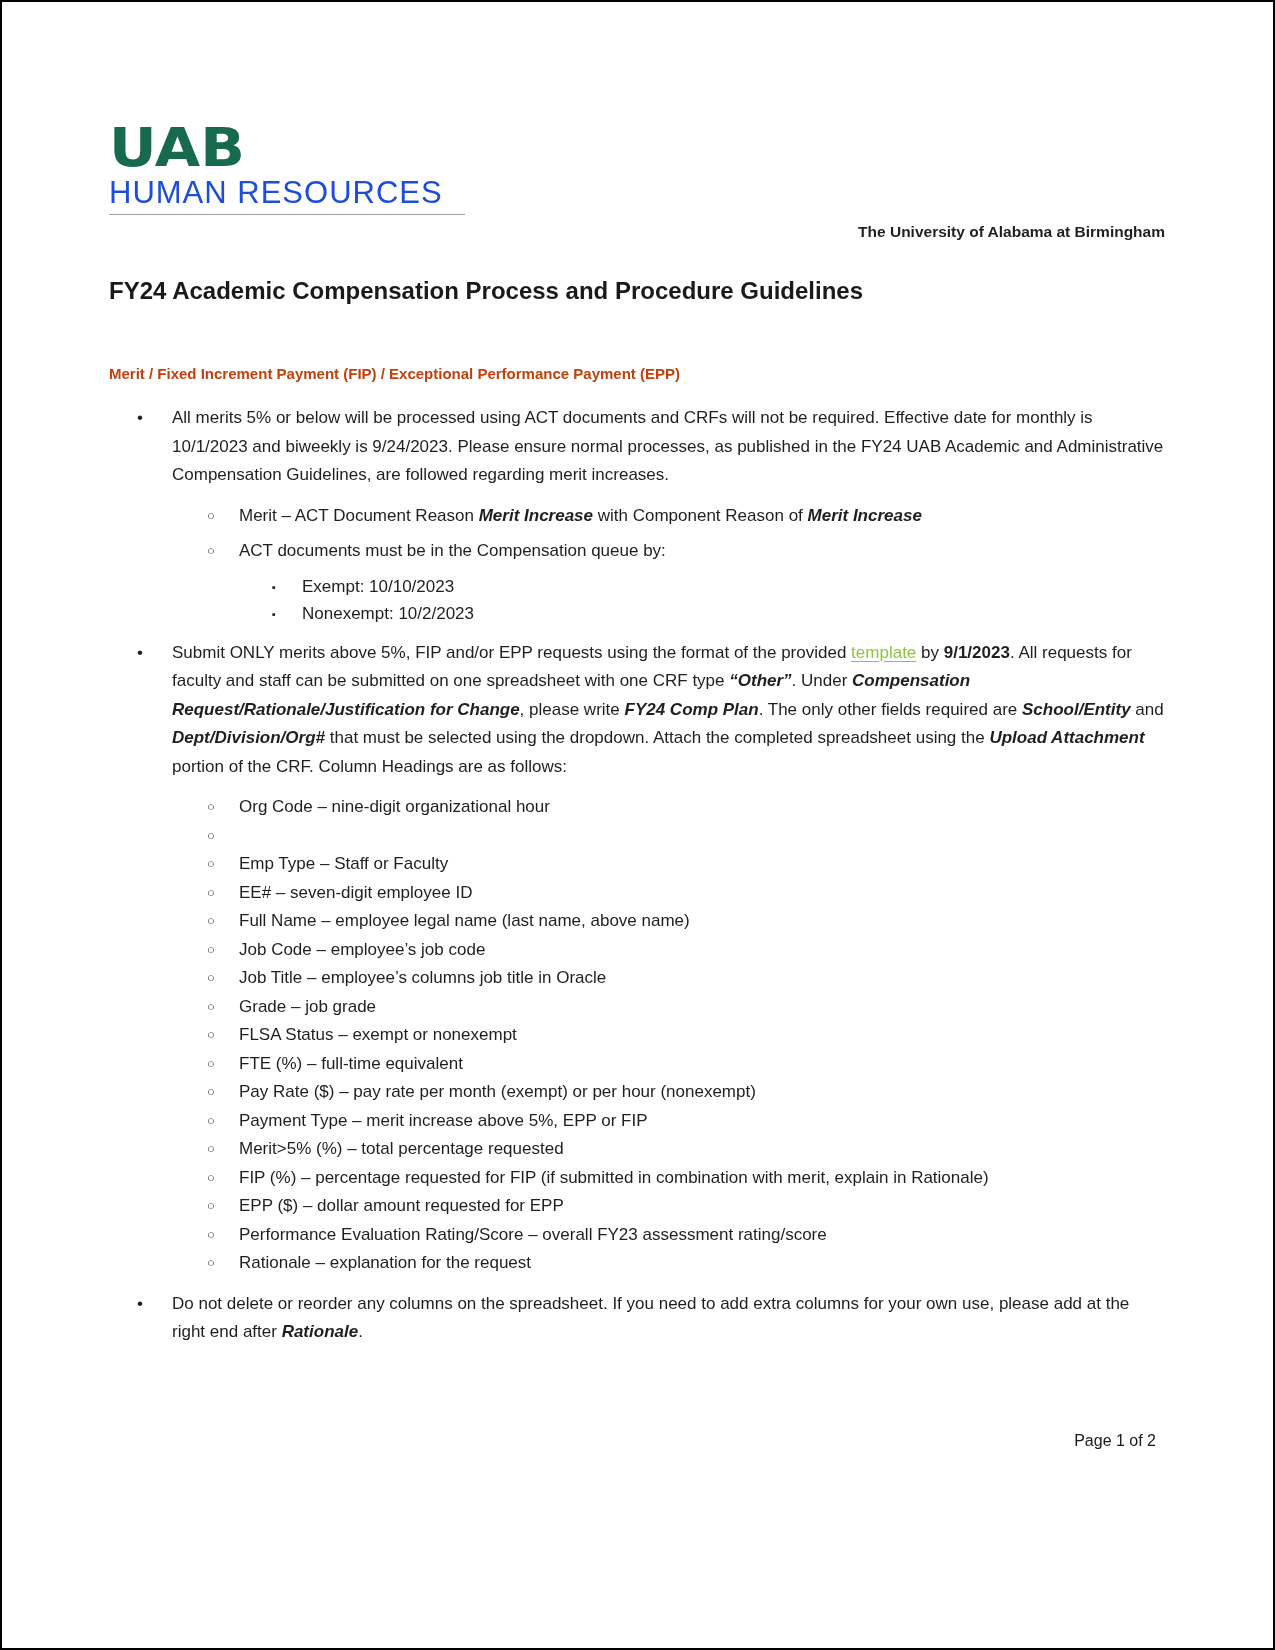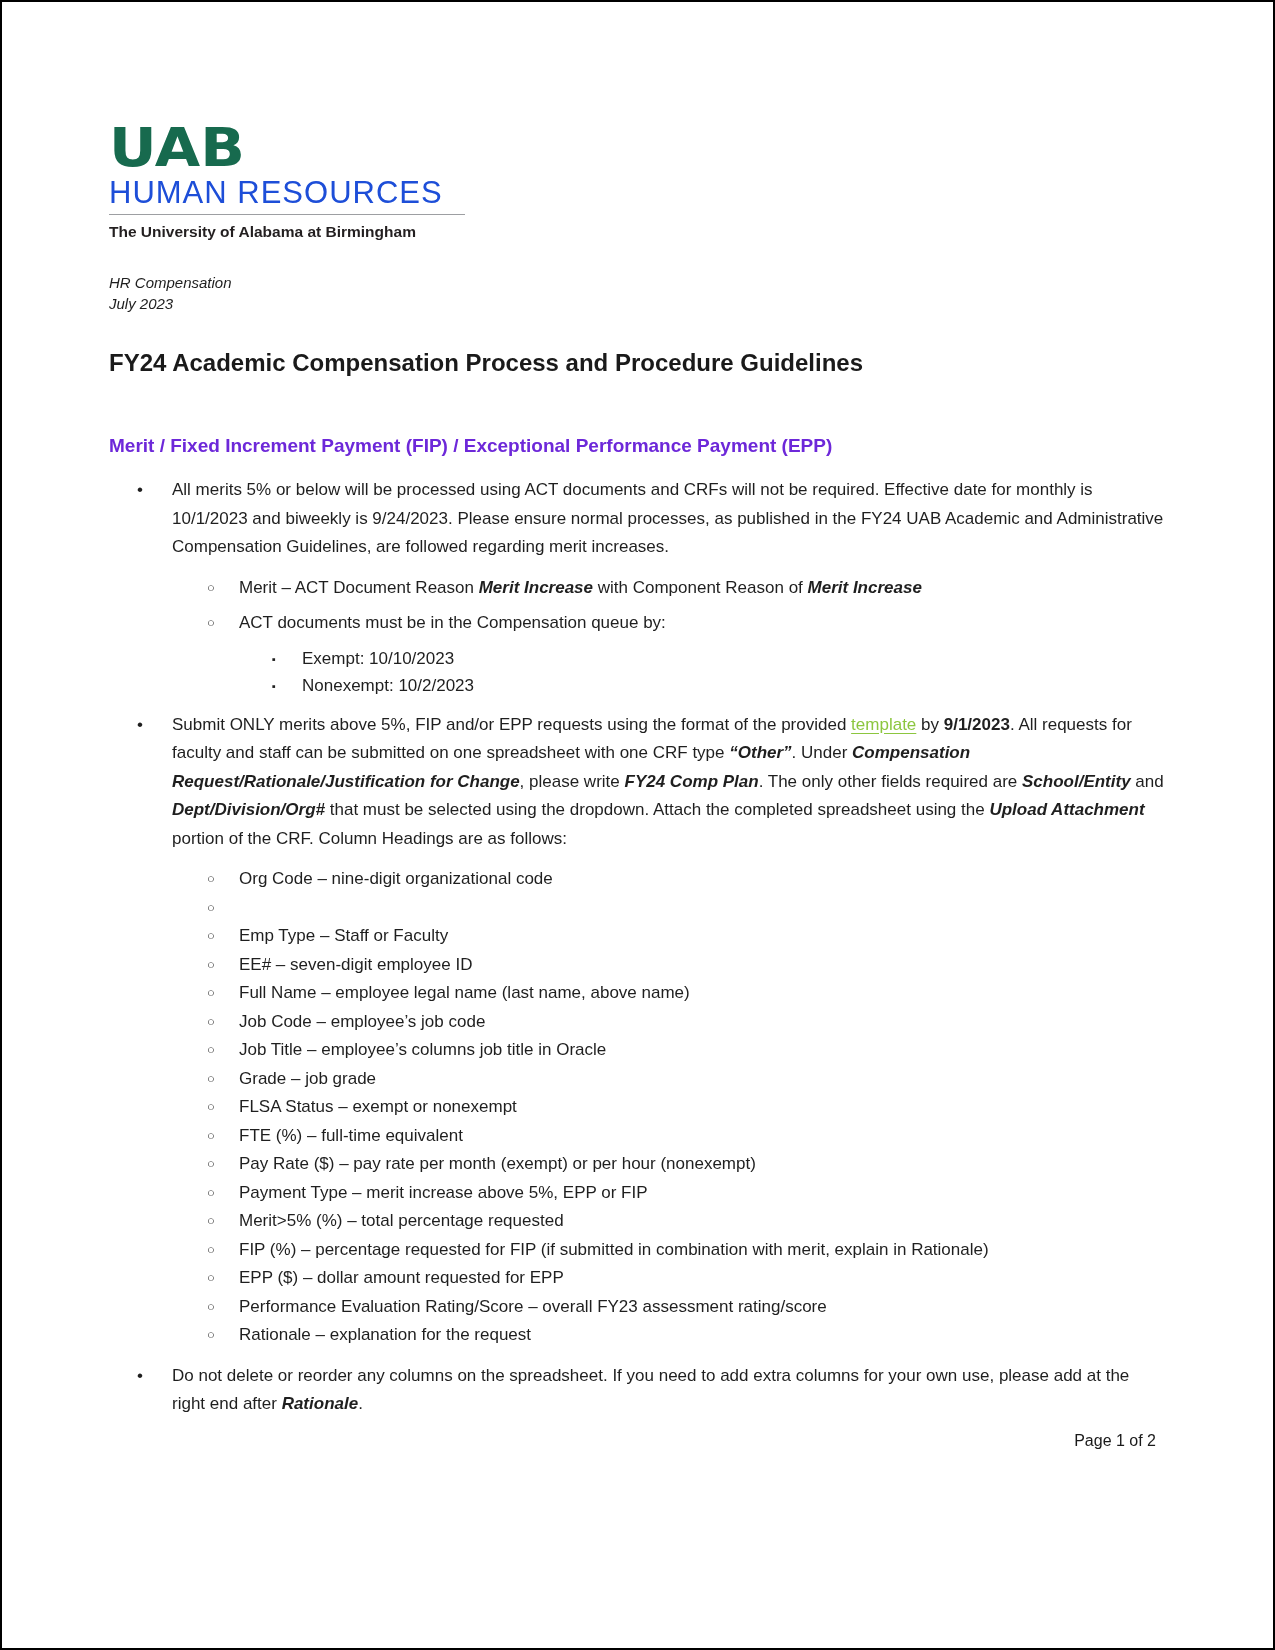--- a/index.html
+++ b/index.html
@@ -28,41 +28,42 @@
     margin-top:4px;
     width:356px; height:0;
     border-bottom:1.5px solid #9d9fa2;
   }
   .tagline {
     margin-top:7px;
     font-size:15.5px;
     font-weight:bold;
     color:#231f20;
     line-height:20px;
+    text-align:right;
   }
   .doc-meta {
     margin-top:30px;
     font-size:15px;
     font-style:italic;
     line-height:21px;
     color:#1f1f1f;
   }
   .doc-title {
     margin:34px 0 0 0;
     font-size:24px;
     font-weight:bold;
     line-height:30px;
     color:#1a1a1a;
   }
   .section-heading {
     margin:56px 0 0 0;
-    font-size:19px;
+    font-size:15px;
     font-weight:bold;
     line-height:24px;
-    color:#6d28d9;
+    color:#c2410c;
   }
   
   .doc-body { margin-top:18px; font-size:17px; }
   .li { display:flex; align-items:flex-start; }
   .li .content { flex:1; }
   .bullet        { padding-left:28px;  line-height:28.5px; margin:12px 0; }
   .bullet  .marker { width:35px; flex:0 0 35px; }
   .circle        { padding-left:98px;  line-height:28.5px; margin:0 0 7px 0; }
   .circle  .marker { width:32px; flex:0 0 32px; }
   .circle-tight  { padding-left:98px;  line-height:28.5px; margin:0; }
@@ -95,24 +96,20 @@
     <div class="logo-wrap">
       <svg width="140" height="58" viewBox="0 0 140 58">
         <text x="0" y="48" font-family="'DejaVu Sans', sans-serif" font-size="54" font-weight="bold" fill="#176a4e" textLength="136" lengthAdjust="spacingAndGlyphs">UAB</text>
       </svg>
     </div>
     <div class="hr-dept">HUMAN RESOURCES</div>
     <div class="divider"></div>
     <div class="tagline">The University of Alabama at Birmingham</div>
   </div>
 
-  <div class="doc-meta">
-    <div>HR Compensation</div>
-    <div>July 2023</div>
-  </div>
 
   <h1 class="doc-title">FY24 Academic Compensation Process and Procedure Guidelines</h1>
 
   <h2 class="section-heading">Merit / Fixed Increment Payment (FIP) / Exceptional Performance Payment (EPP)</h2>
 
   <div class="doc-body">
       <div class="li bullet">
         <span class="marker m-disc">•</span>
         <span class="content"><span class="run-plain">All merits 5% or below will be processed using ACT documents and CRFs will not be required. Effective date for monthly is 10/1/2023 and biweekly is 9/24/2023. Please ensure normal processes, as published in the FY24 UAB Academic and Administrative Compensation Guidelines, are followed regarding merit increases.</span></span>
       </div>
@@ -131,21 +128,21 @@
       <div class="li square">
         <span class="marker m-square">▪</span>
         <span class="content"><span class="run-plain">Nonexempt: 10/2/2023</span></span>
       </div>
       <div class="li bullet">
         <span class="marker m-disc">•</span>
         <span class="content"><span class="run-plain">Submit ONLY merits above 5%, FIP and/or EPP requests using the format of the provided </span><a href="#" class="run-link">template</a><span class="run-plain"> by </span><span class="run-bold">9/1/2023</span><span class="run-plain">. All requests for faculty and staff can be submitted on one spreadsheet with one CRF type </span><span class="run-boldItalic">“Other”</span><span class="run-plain">. Under </span><span class="run-boldItalic">Compensation Request/Rationale/Justification for Change</span><span class="run-plain">, please write </span><span class="run-boldItalic">FY24 Comp Plan</span><span class="run-plain">. The only other fields required are </span><span class="run-boldItalic">School/Entity</span><span class="run-plain"> and </span><span class="run-boldItalic">Dept/Division/Org#</span><span class="run-plain"> that must be selected using the dropdown. Attach the completed spreadsheet using the </span><span class="run-boldItalic">Upload Attachment</span><span class="run-plain"> portion of the CRF. Column Headings are as follows:</span></span>
       </div>
       <div class="li circle-tight">
         <span class="marker m-circle">○</span>
-        <span class="content"><span class="run-underline">Org Code</span><span class="run-plain"> – nine-digit organizational code</span></span>
+        <span class="content"><span class="run-underline">Org Code</span><span class="run-plain"> – nine-digit organizational hour</span></span>
       </div>
       <div class="li circle-tight">
         <span class="marker m-circle">○</span>
       </div>
       <div class="li circle-tight">
         <span class="marker m-circle">○</span>
         <span class="content"><span class="run-underline">Emp Type</span><span class="run-plain"> – Staff or Faculty</span></span>
       </div>
       <div class="li circle-tight">
         <span class="marker m-circle">○</span>

